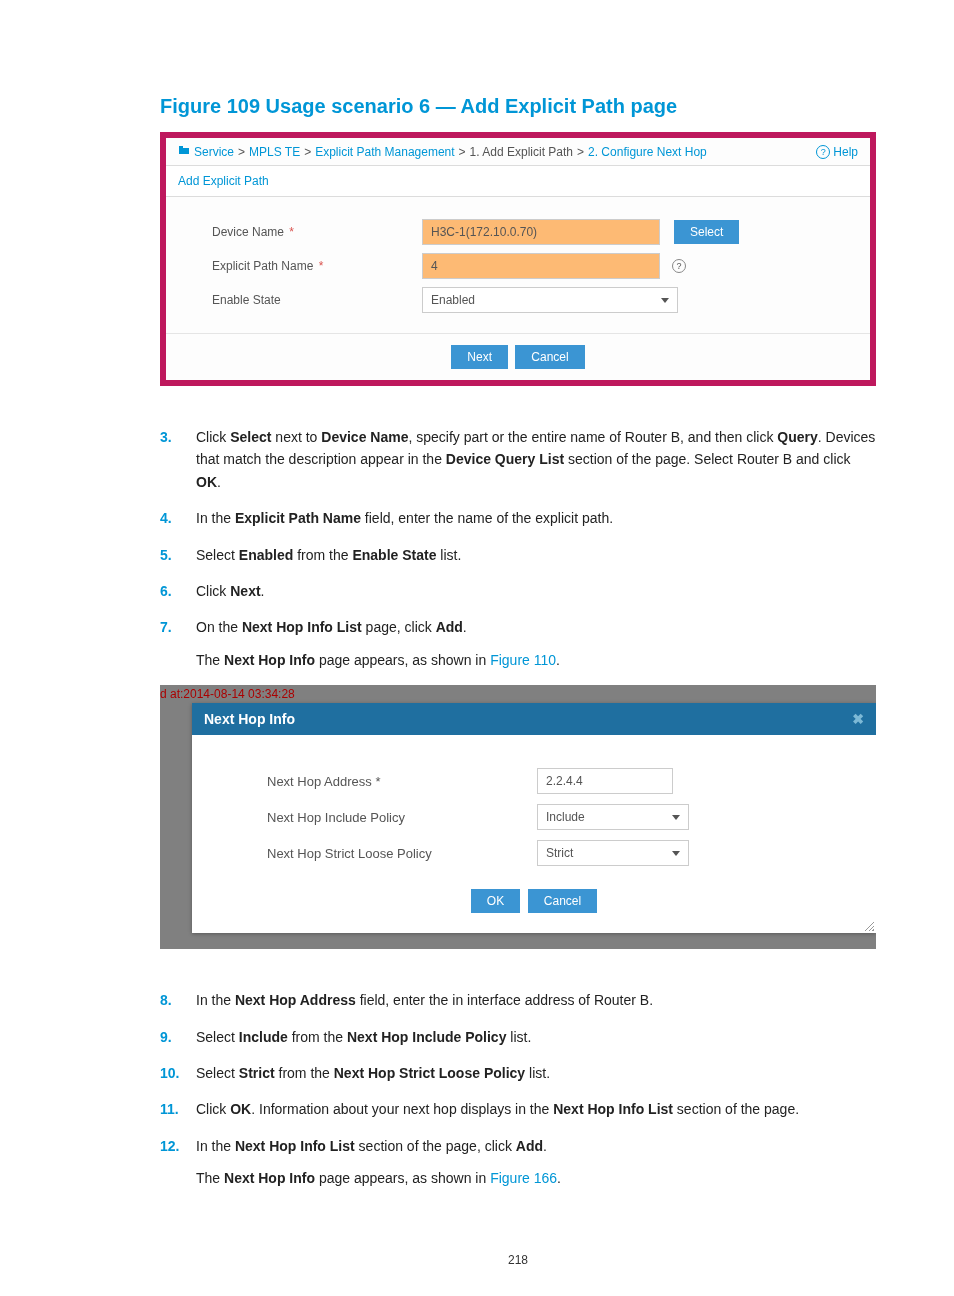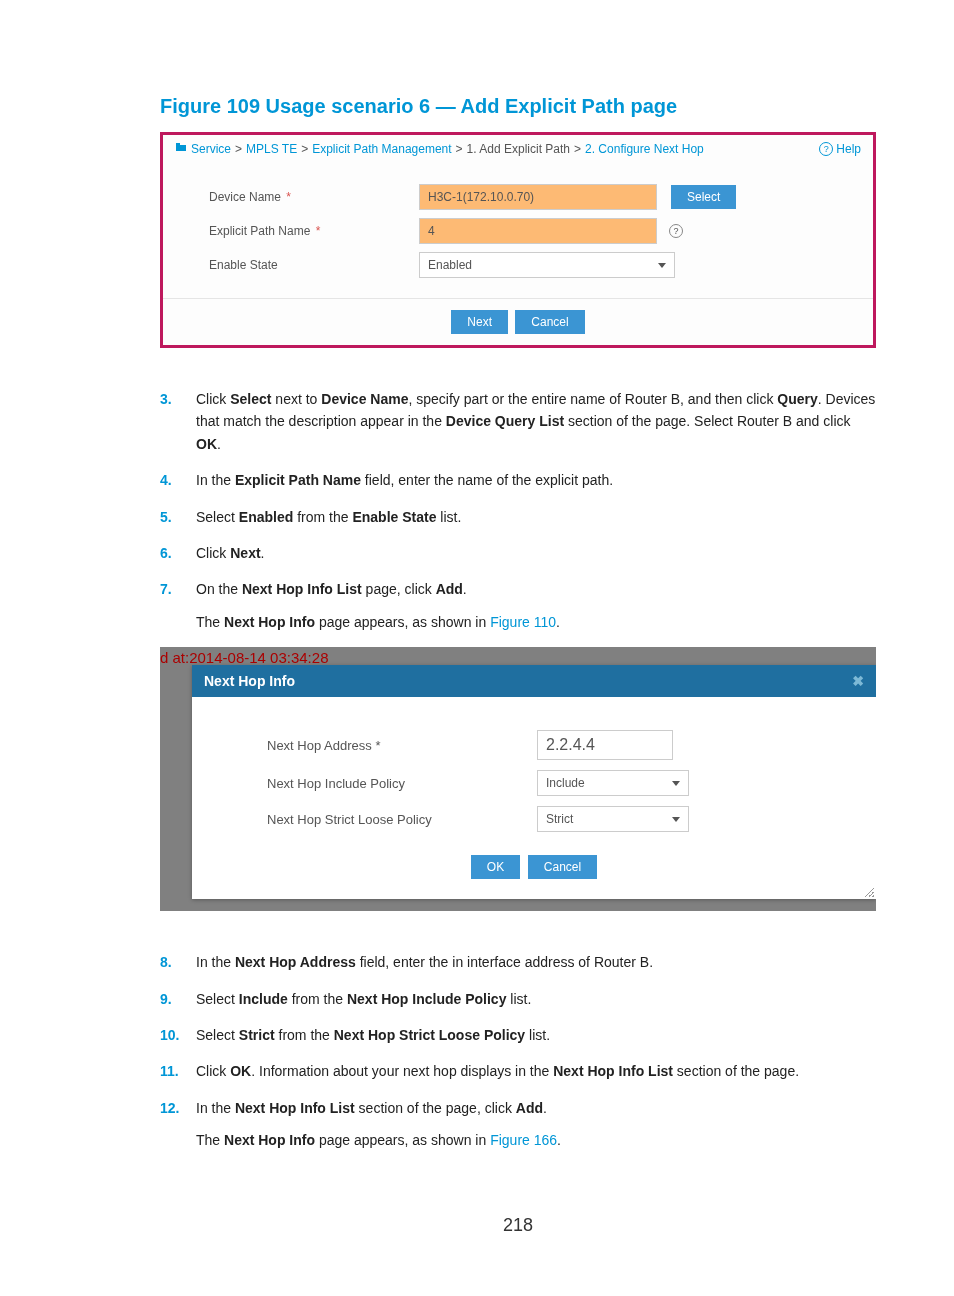--- a/index.html
+++ b/index.html
@@ -15,21 +15,21 @@
     padding: 95px 78px 40px 160px;
   }
   .fig-caption {
     color: #0096d6;
     font-weight: bold;
     font-size: 20px;
     margin-bottom: 14px;
   }
   
   .panel1 {
-    border: 3px solid #be185d;
+    border: 6px solid #be185d;
     background: #fdfdfd;
     font-size: 12px;
     color: #555;
   }
   .panel1-top {
     display: flex;
     justify-content: space-between;
     align-items: center;
     padding: 6px 12px;
     color: #0096d6;
@@ -128,21 +128,21 @@
     background: #808080;
     padding: 0;
     position: relative;
     height: 264px;
     overflow: hidden;
   }
   .fig2-ts {
     position: absolute;
     top: 0; left: 0;
     color: #a00;
-    font-size: 15px;
+    font-size: 12px;
     padding: 2px 0 0 0;
   }
   .dialog {
     position: absolute;
     top: 18px; left: 32px; right: 0;
     background: #fff;
     box-shadow: 0 1px 4px rgba(0,0,0,0.3);
     font-size: 13px;
   }
   .dialog-header {
@@ -152,35 +152,35 @@
     padding: 8px 12px;
     display: flex;
     justify-content: space-between;
     align-items: center;
     font-size: 14px;
   }
   .dialog-close { color: #7db9d6; font-weight: bold; cursor: pointer; }
   .dialog-body { padding: 28px 0 0 0; }
   .dlg-row { display: flex; align-items: center; padding: 5px 0; }
   .dlg-row .lbl { width: 270px; padding-left: 75px; color: #555; }
-  .dlg-input { width: 118px; border: 1px solid #ccc; padding: 5px 8px; font-size: 16px; color:#555; background:#fff; }
+  .dlg-input { width: 118px; border: 1px solid #ccc; padding: 5px 8px; font-size: 12px; color:#555; background:#fff; }
   .dlg-select { width: 134px; border: 1px solid #ccc; padding: 5px 8px; font-size: 12px; color:#555;
     display:flex; justify-content:space-between; align-items:center; background:#fff; }
   .dialog-buttons { text-align: center; padding: 18px 0 20px 0; }
   .resize-grip {
     position: absolute;
     right: 2px; bottom: 2px;
     width: 12px; height: 12px;
     background:
       linear-gradient(135deg, transparent 60%, #999 60%, #999 65%, transparent 65%,
                       transparent 75%, #999 75%, #999 80%, transparent 80%,
                       transparent 90%, #999 90%);
   }
 
-  .page-num { text-align: center; padding-top: 50px; font-size: 18px; color:#333; }
+  .page-num { text-align: center; padding-top: 50px; font-size: 12px; color:#333; }
 </style>
 </head>
 <body>
 
 <div class="page">
 
   <div class="fig-caption">Figure 109 Usage scenario 6 — Add Explicit Path page</div>
 
   <div class="panel1">
     <div class="panel1-top">
@@ -199,20 +199,21 @@
         <span class="inactive">1. Add Explicit Path</span>
         <span class="sep">&gt;</span>
         <span>2. Configure Next Hop</span>
       </div>
       <div class="help-link">
         <span class="help-icon">?</span>
         <span>Help</span>
       </div>
     </div>
 
+    <div class="panel1-title">Add Explicit Path</div>
 
     <div class="form-area">
       <div class="form-row">
         <div class="lbl"><span>Device Name</span><span class="req"> *</span></div>
         <div class="text-input">H3C-1(172.10.0.70)</div>
         <button class="btn-blue" style="margin-left:14px;">Select</button>
       </div>
       <div class="form-row">
         <div class="lbl"><span>Explicit Path Name</span><span class="req"> *</span></div>
         <div class="text-input">4</div>

